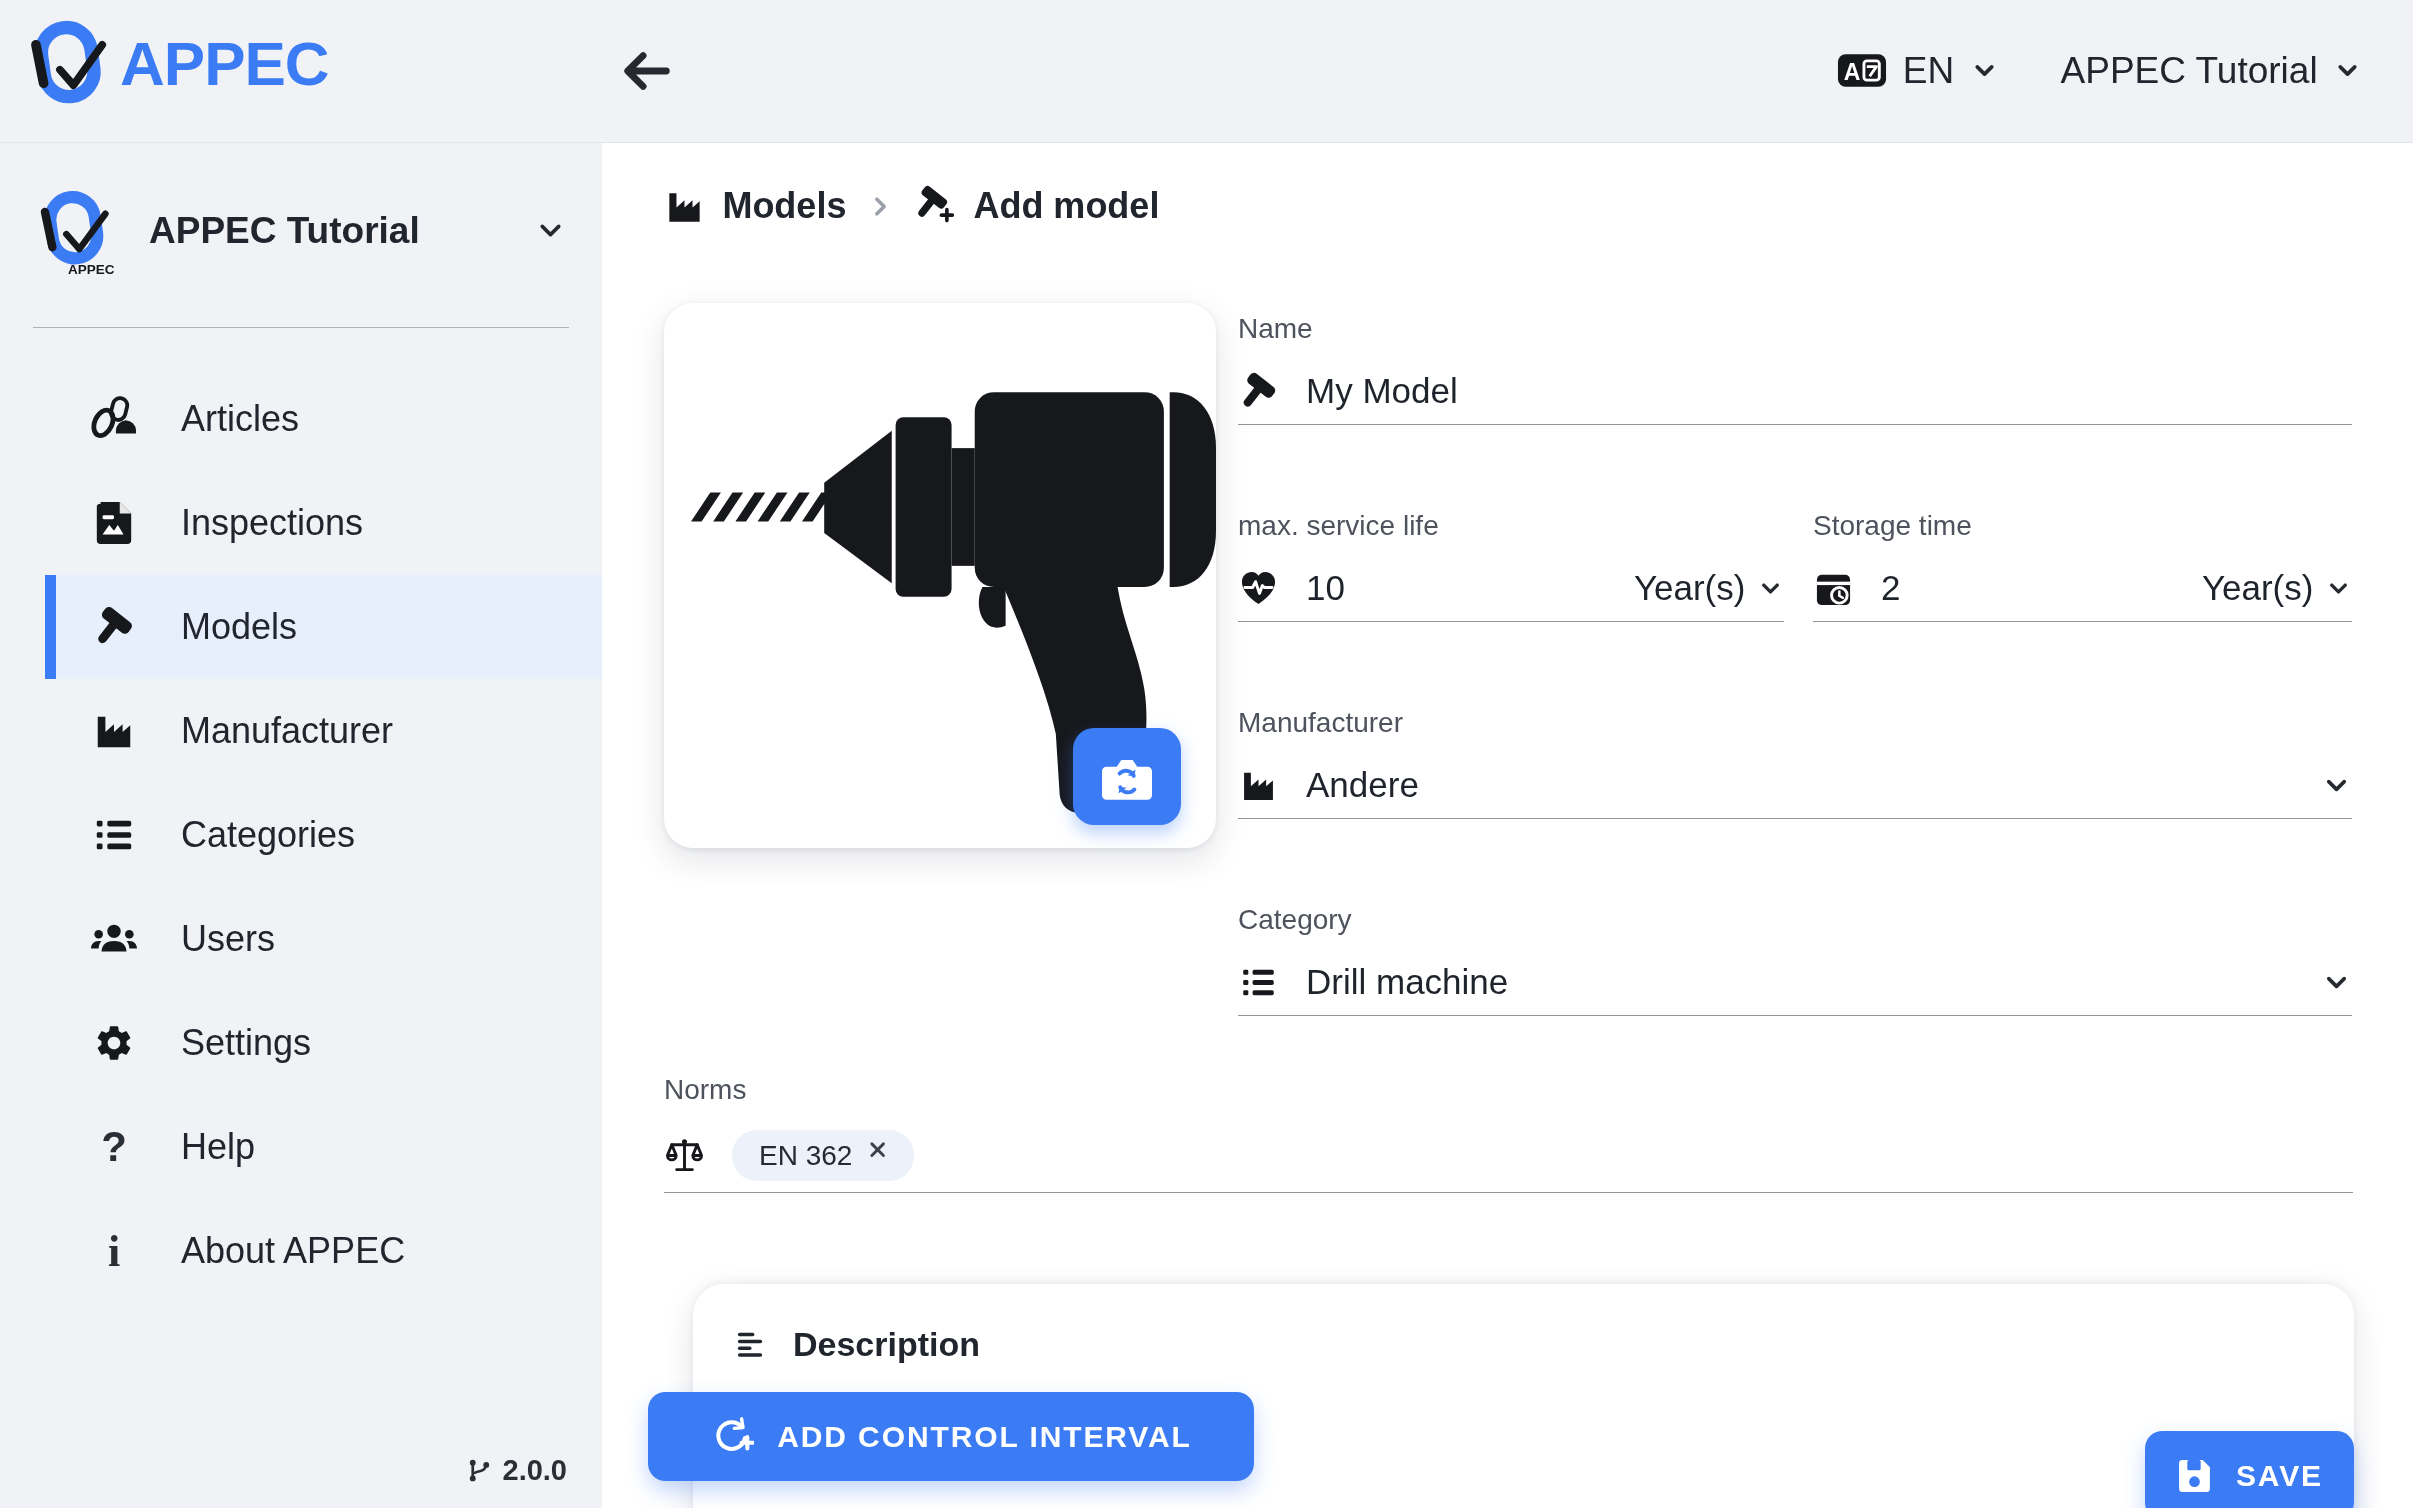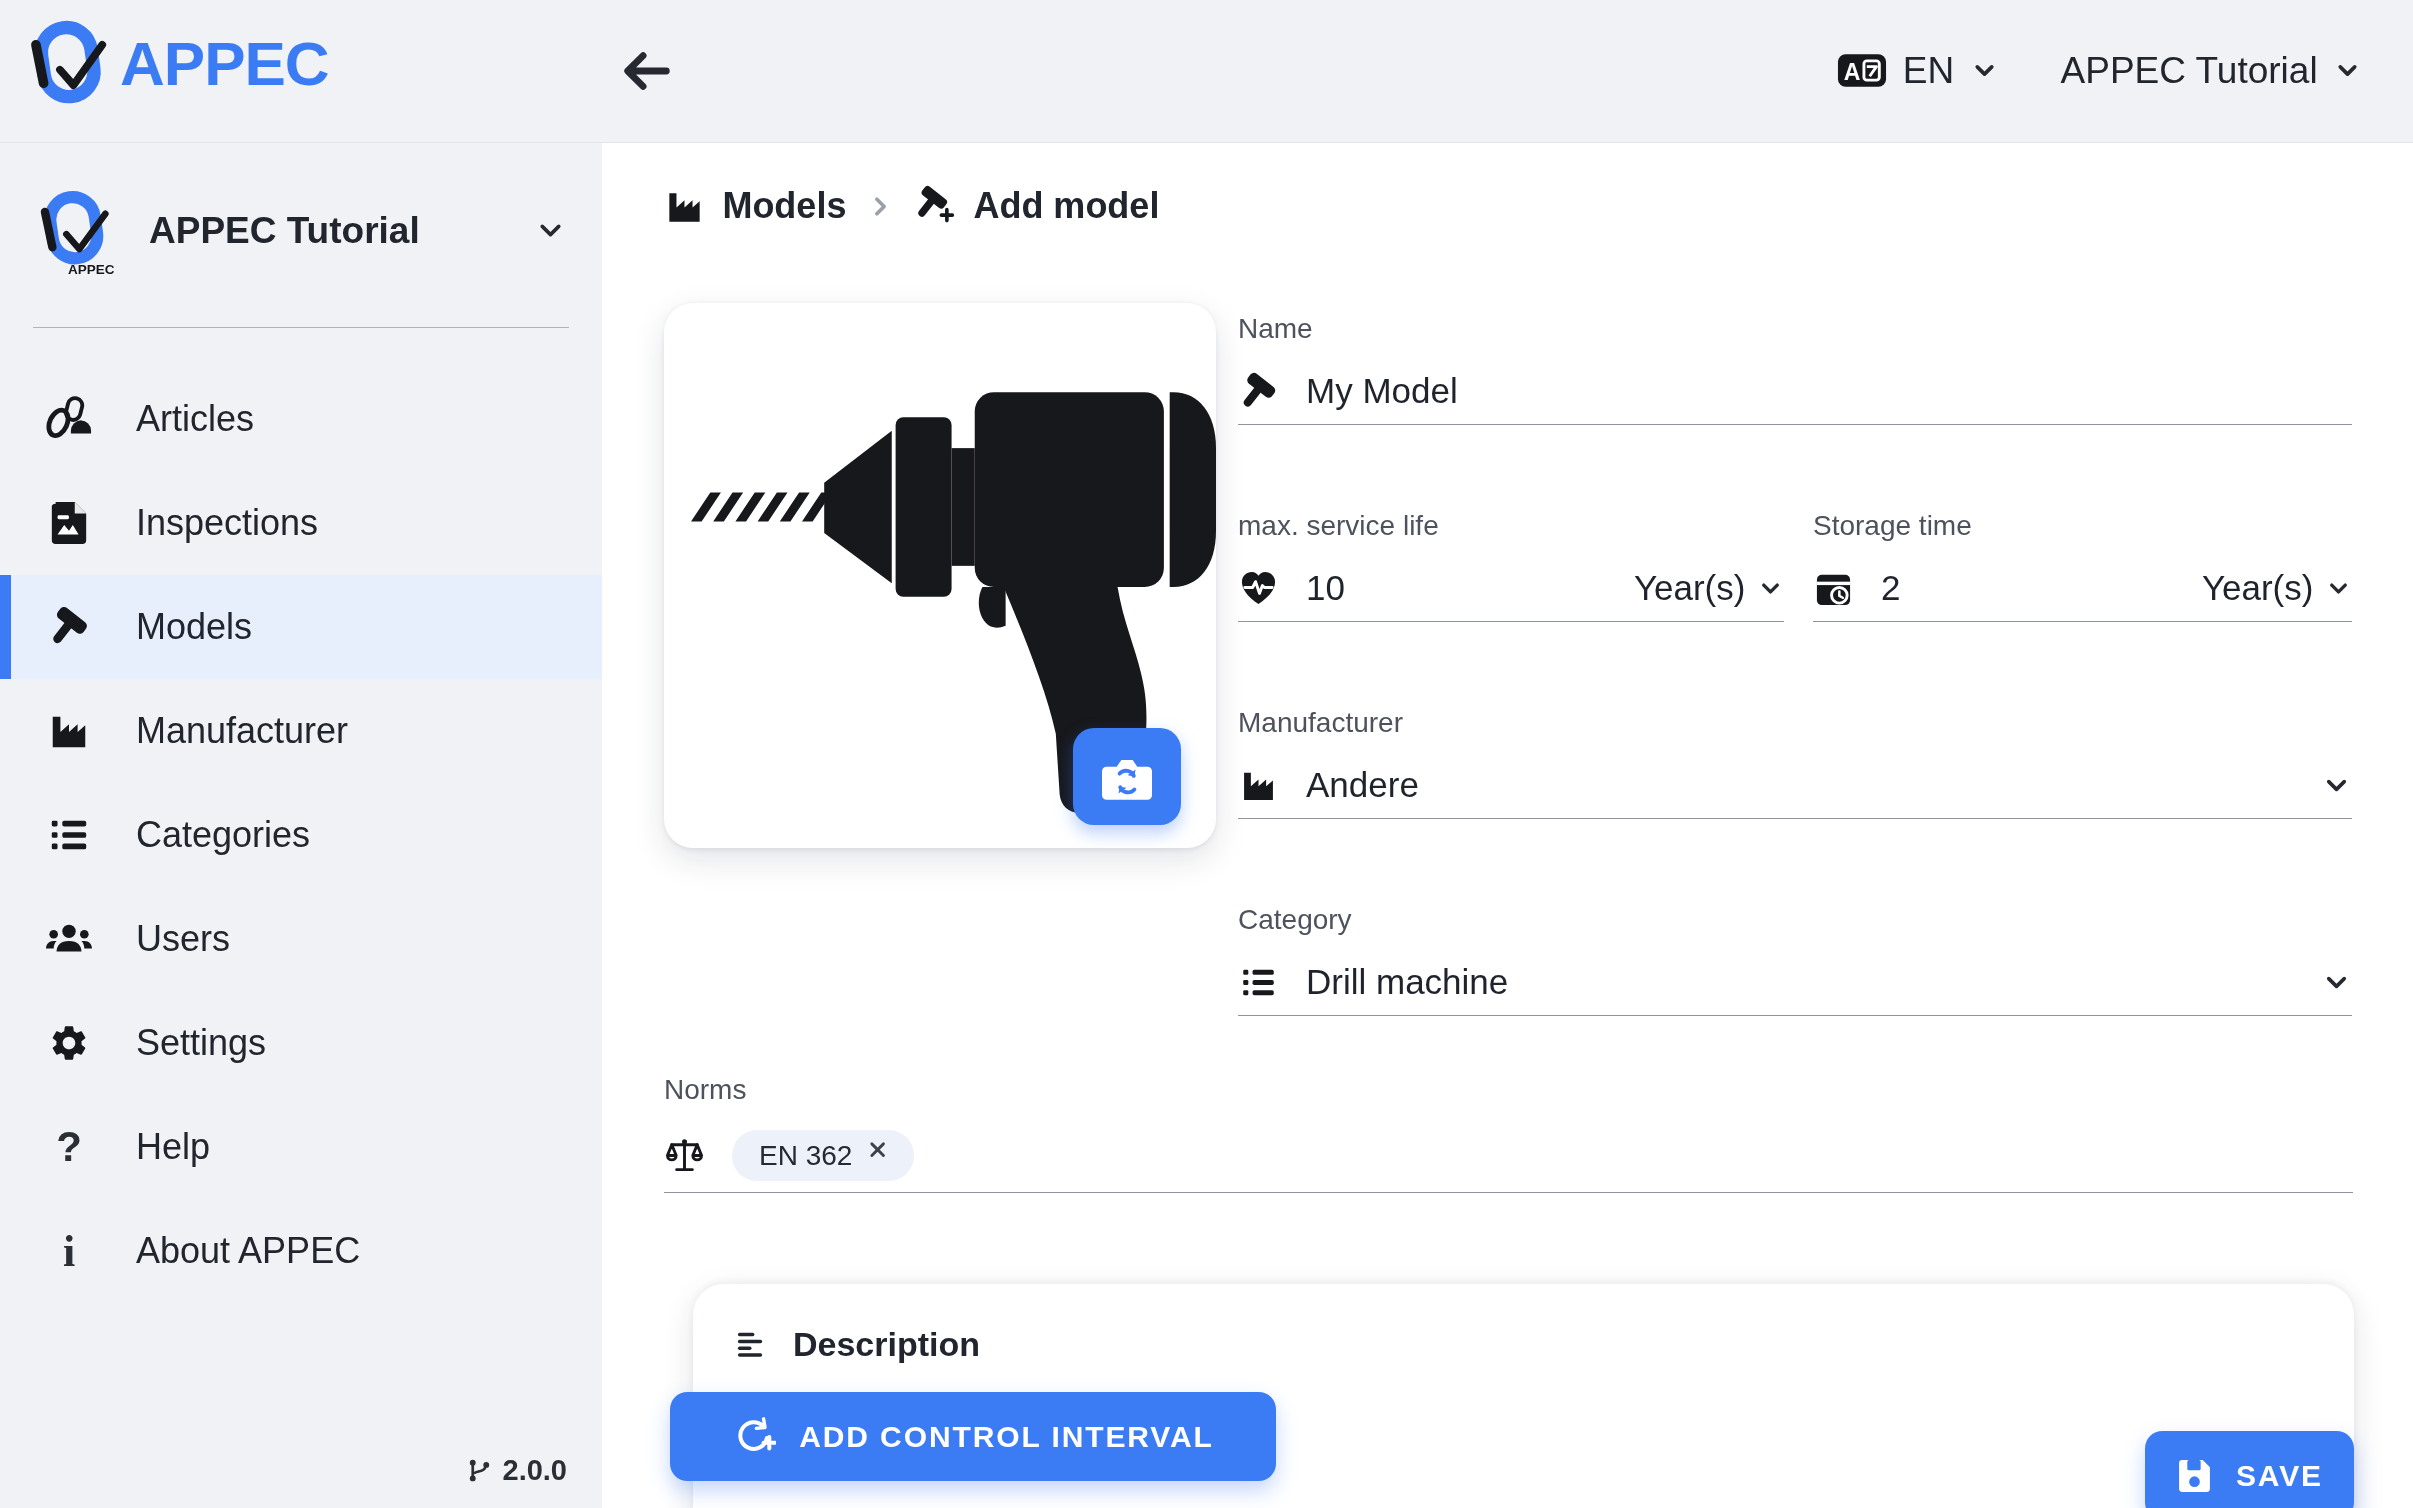--- a/index.html
+++ b/index.html
@@ -22,21 +22,21 @@
   
   .sb { position:absolute; left:0; top:143px; width:602px; height:1365px; background:#f0f2f6; }
   .sb-org { display:flex; align-items:center; gap:25px; padding:39px 35px 0 31px; cursor:pointer; }
   .sb-logo-wrap { position:relative; width:93px; height:97px; flex:0 0 auto; }
   .sb-logo-caption { position:absolute; left:37px; bottom:1.9px; font-size:13.5px; font-weight:800;
                      color:#17181c; letter-spacing:0; }
   .sb-org-label { flex:1; font-size:37px; font-weight:600; }
   .sb-div { margin:48px 33px 0 33px; border-top:1.9px solid #aeb3bc; }
   .nav { margin-top:39px; }
   .nav-item { position:relative; height:104px; display:flex; align-items:center; gap:44px;
-              padding-left:46px; font-size:36px; font-weight:500; cursor:pointer; }
+              padding-left:46px; font-size:36px; font-weight:500; cursor:pointer;margin-left:45px; }
   .nav-item .nico { width:46px; height:46px; display:flex; align-items:center; justify-content:center; flex:0 0 auto; }
   .nav-item.active { background:#e7eefc; }
   .nav-item.active::before { content:''; position:absolute; left:0; top:0; bottom:0; width:10.6px; background:#3b7cf4; }
   .glyph-q { font-size:42px; font-weight:700; color:#2a2e35; }
   .glyph-i { font-family:"Liberation Serif","DejaVu Serif",serif; font-size:44px; font-weight:700; color:#2a2e35; }
   .ver { position:absolute; right:35px; bottom:21px; display:flex; align-items:center; gap:9.7px;
          font-size:29px; font-weight:600; color:#2a2e35; }
 
   
   .main { position:absolute; left:602px; top:143px; width:1812px; height:1365px; background:#ffffff; }
@@ -77,21 +77,21 @@
   .desc-card { position:absolute; left:91px; top:1141px; width:1661px; height:415px; background:#fff;
                border-radius:31px; z-index:2;
                box-shadow:0 -1.9px 7.7px rgba(25,35,60,.05), 0 9.7px 31px rgba(25,35,60,.12); }
   .desc-head { display:flex; align-items:center; gap:25px; padding:41px 0 0 42px;
                font-size:34px; font-weight:600; color:#21252d; }
 
   .btn { position:absolute; height:89px; border-radius:17.4px; background:#3b7cf4; color:#fff;
          display:flex; align-items:center; justify-content:center; gap:23px;
          font-size:30px; font-weight:700; letter-spacing:1.9px; z-index:5; cursor:pointer;
          box-shadow:0 9.7px 21px rgba(59,124,244,.30); }
-  #btn-add  { left:46px;  top:1249px; width:606px;margin-left:22px; }
+  #btn-add  { left:46px;  top:1249px; width:606px; }
   #btn-save { left:1543px; top:1249px; width:209px;margin-top:39px; }
 </style>
 </head>
 <body>
 
 <div class="hdr">
   <div class="hdr-logo">
     <span>
       <svg width="97" height="100" viewBox="0 0 100 104">
         <rect x="20" y="14" width="52" height="72" rx="26" fill="none" stroke="#3b7cf4" stroke-width="14" transform="rotate(-8 46 50)"></rect>

